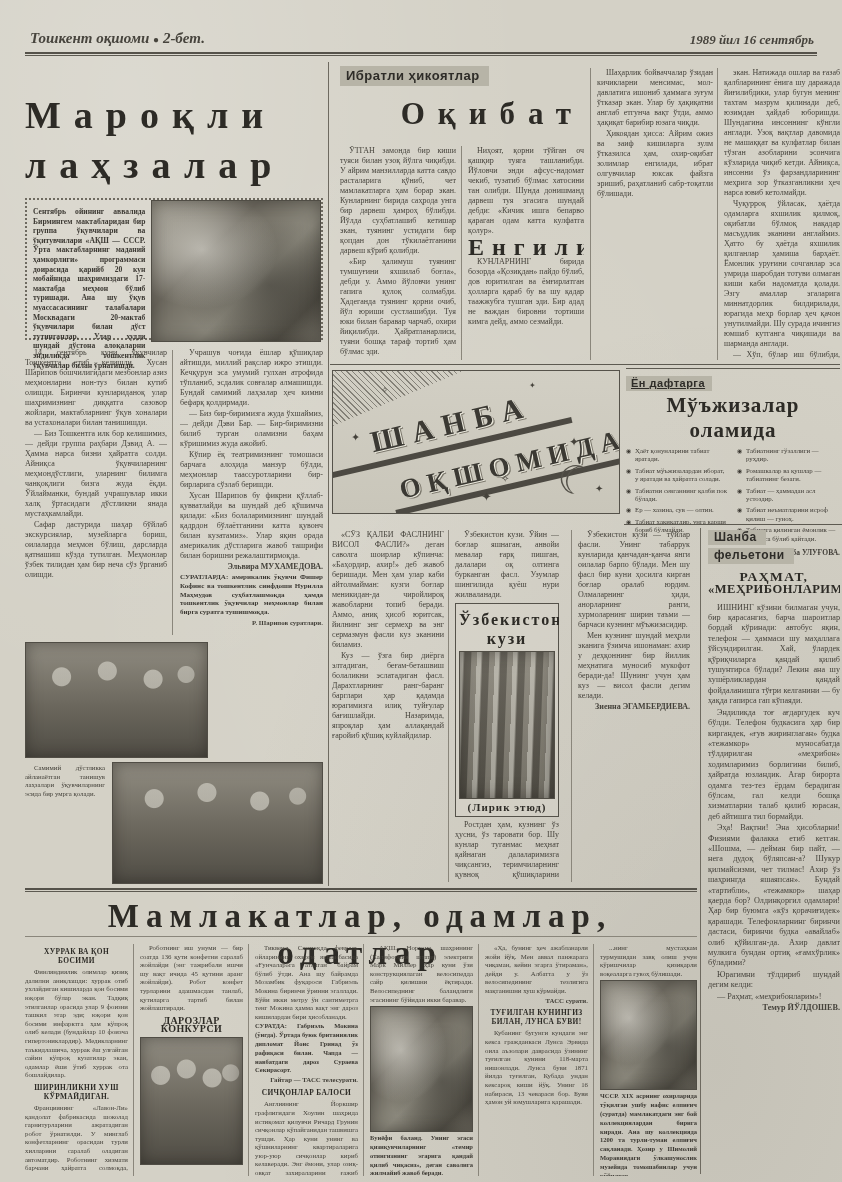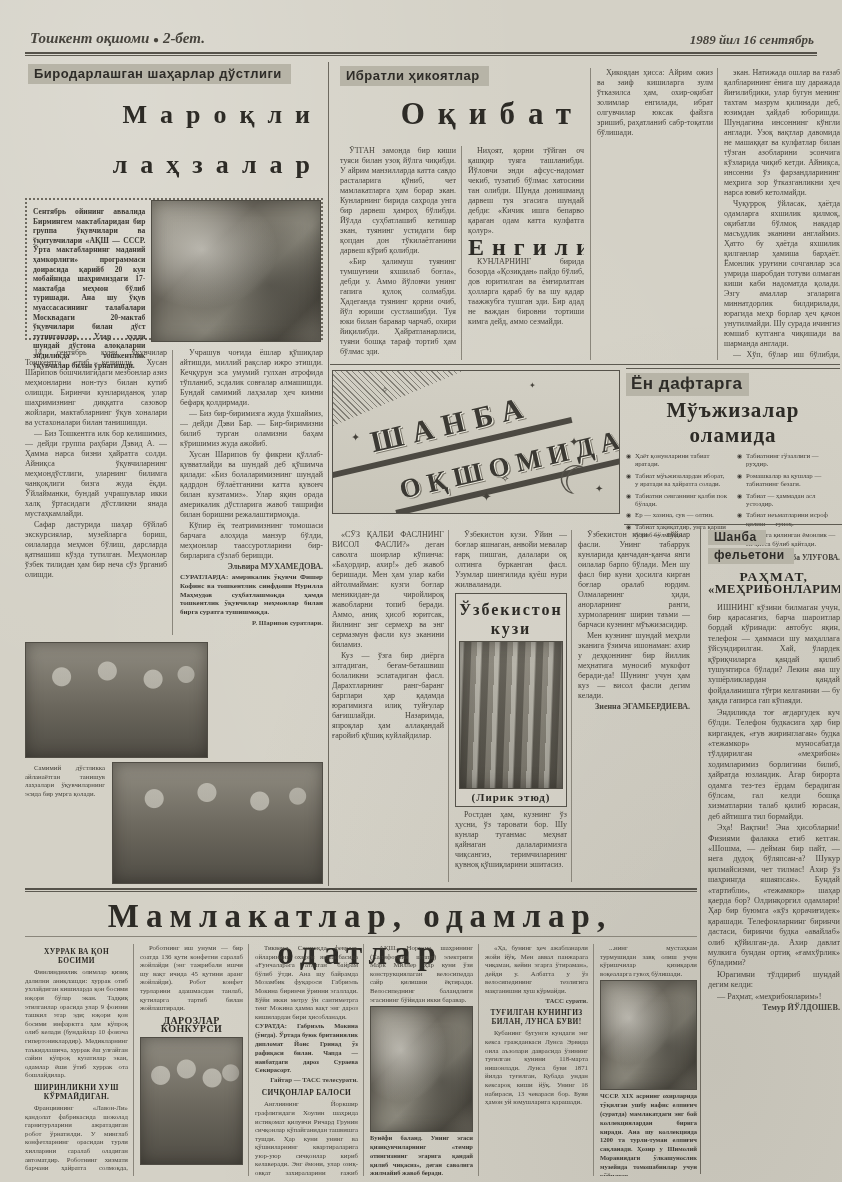--- a/index.html
+++ b/index.html
@@ -14,22 +14,22 @@
   }
   .abs { position:absolute; }
   .rule-h { position:absolute; border-top:1px solid #5d5a51; }
   .rule-h.thick { border-top:2px solid #55524a; }
   .rule-v { position:absolute; border-left:1px solid #8a867b; }
   .kicker { display:inline-block; background:#b7b4a7; color:#2e2c28;
     font-family:"Liberation Sans", sans-serif; font-weight:bold; font-size:13px;
     padding:2px 9px 3px 6px; letter-spacing:.5px; }
   .masthead { font-style:italic; font-weight:bold; font-size:15px; color:#47443d; }
   .masthead-date { font-style:italic; font-weight:bold; font-size:13px; color:#47443d; }
-  .headline-xl { font-weight:bold; color:#2d2b26; text-align:right;
-    font-size:26px; letter-spacing:13px; line-height:50px; }
+  .headline-xl { font-weight:bold; color:#2d2b26; text-align:left;
+    font-size:38px; letter-spacing:13px; line-height:50px; }
   .headline-l { font-weight:bold; color:#2d2b26; text-align:right;
     font-size:31px; letter-spacing:13px; }
   .headline-m { font-weight:bold; color:#2d2b26; text-align:center;
     font-size:24px; letter-spacing:8px; }
   .headline-s { font-weight:bold; color:#2d2b26; text-align:center;
     font-size:21px; letter-spacing:1px; }
   .col { position:absolute; overflow:hidden; text-align:justify;
     font-size:8px; line-height:10px; color:#45423b; }
   .col p { text-indent:9px; margin-bottom:1px; }
   .col-sm { font-size:6.8px; line-height:8.6px; }
@@ -83,44 +83,41 @@
 
   <div class="abs masthead" style="left:30px; top:30px;">
     <span>Тошкент оқшоми</span>
     <span style="font-size:10px;">●</span>
     <span>2-бет.</span>
   </div>
   <div class="abs masthead-date" style="right:28px; top:32px;">1989 йил 16 сентябрь</div>
   <div class="rule-h thick" style="left:25px; top:52px; width:792px;"></div>
   <div class="rule-h" style="left:25px; top:55px; width:792px;"></div>
 
-  <div class="abs" style="left:28px; top:64px;">
-    <span class="kicker">Биродарлашган шаҳарлар дўстлиги</span>
-  </div>
   <div class="abs headline-xl" style="left:25px; top:90px; width:298px;">
     <div>Мароқли</div>
     <div>лаҳзалар</div>
   </div>
 
   <div class="abs lead-box" style="left:25px; top:198px; width:298px; height:142px;">
     <div class="lead-text" style="width:126px;">Сентябрь ойининг аввалида Бирмингем мактабларидан бир группа ўқувчилари ва ўқитувчилари «АҚШ — СССР. Ўрта мактабларнинг маданий ҳамкорлиги» программаси доирасида қарийб 20 кун мобайнида шаҳримиздаги 17-мактабда меҳмон бўлиб туришади. Ана шу ўқув муассасасининг талабалари Москвадаги 20-мактаб ўқувчилари билан дўст тутинганлар. Улар худди шундай дўстона алоқаларни эндиликда тошкентлик ўқувчилар билан ўрнатишди.</div>
     <div class="photo" style="width:172px; height:142px;"></div>
   </div>
 
   <div class="col" style="left:25px; top:348px; width:142px; height:290px;">
     <p>14 сентябрь куни ўқувчилар Тошкентга етиб келишди. Хусан Шарипов бошчилигидаги мезбонлар азиз меҳмонларни нон-туз билан кутиб олишди. Биринчи кунлариданоқ улар шаҳримизнинг диққатга сазовор жойлари, мактабларнинг ўқув хоналари ва устахоналари билан танишишди.</p>
     <p>— Биз Тошкентга илк бор келишимиз, — дейди группа раҳбари Дэвид А. — Ҳамма нарса бизни ҳайратга солди. Айниқса ўқувчиларнинг меҳмондўстлиги, уларнинг билимга чанқоқлиги бизга жуда ёқди. Ўйлайманки, бундай учрашувлар икки халқ ўртасидаги дўстликни янада мустаҳкамлайди.</p>
     <p>Сафар дастурида шаҳар бўйлаб экскурсиялар, музейларга бориш, оилаларда меҳмон бўлиш, дарсларда қатнашиш кўзда тутилган. Меҳмонлар ўзбек тилидан ҳам бир неча сўз ўрганиб олишди.</p>
   </div>
   <div class="rule-v" style="left:172px; top:350px; height:285px;"></div>
   <div class="col" style="left:180px; top:348px; width:143px; height:408px;">
     <p>Учрашув чоғида ёшлар қўшиқлар айтишди, миллий рақслар ижро этишди. Кечқурун эса умумий гулхан атрофида тўпланиб, эсдалик совғалар алмашишди. Бундай самимий лаҳзалар ҳеч кимни бефарқ қолдирмади.</p>
     <p>— Биз бир-биримизга жуда ўхшаймиз, — дейди Дэви Бар. — Бир-биримизни билиб турган оламизни баҳам кўришимиз жуда ажойиб.</p>
+    <p>Кўпир ёқ театримизнинг томошаси барчага алоҳида манзур бўлди, меҳмонлар таассуротларини бир-бирларига сўзлаб беришди.</p>
     <p>Хусан Шарипов бу фикрни қўллаб-қувватлайди ва шундай деб қўшимча қилади: «Биз болаларимизнинг шундай қадрдон бўлаётганини катта қувонч билан кузатамиз». Улар яқин орада америкалик дўстларига жавоб ташрифи билан боришни режалаштирмоқда.</p>
-    <p>Кўпир ёқ театримизнинг томошаси барчага алоҳида манзур бўлди, меҳмонлар таассуротларини бир-бирларига сўзлаб беришди.</p>
     <p class="sig">Эльвира МУХАМЕДОВА.</p>
     <p class="caption" style="text-indent:0;">СУРАТЛАРДА: америкалик ўқувчи Фишер Кофинс ва тошкентлик синфдоши Нурилла Маҳмудов суҳбатлашмоқда ҳамда тошкентлик ўқувчилар меҳмонлар билан бирга суратга тушишмоқда.</p>
     <p class="credit">Р. Шарипов суратлари.</p>
   </div>
 
   <div class="photo crowd abs" style="left:25px; top:642px; width:183px; height:116px;"></div>
   <div class="col col-sm" style="left:25px; top:764px; width:80px; height:118px;">
     <p>Самимий дўстликка айланаётган танишув лаҳзалари ўқувчиларнинг эсида бир умрга қолади.</p>
   </div>
   <div class="photo crowd abs" style="left:112px; top:762px; width:211px; height:122px;"></div>
@@ -137,20 +134,21 @@
     <p>«Бир ҳалимуш туянинг тумшуғини яхшилаб боғла», дебди у. Аммо йўловчи унинг гапига қулоқ солмабди. Ҳадеганда туянинг қорни очиб, йўл юриши сустлашибди. Туя юки билан баравар чарчаб, охири йиқилибди. Ҳайратланарлиси, туяни бошқа тараф тортиб ҳам бўлмас эди.</p>
   </div>
   <div class="rule-v" style="left:461px; top:146px; height:214px;"></div>
   <div class="col" style="left:468px; top:146px; width:116px; height:214px;">
     <p>Ниҳоят, қорни тўйган оч қашқир туяга ташланибди. Йўловчи энди афсус-надомат чекиб, тузатиб бўлмас хатосини тан олибди. Шунда донишманд дарвеш туя эгасига шундай дебди: «Кичик ишга бепарво қараган одам катта кулфатга қолур».</p>
     <div class="headline-m" style="margin:6px 0 5px;">Енгилиш</div>
     <p>КУНЛАРНИНГ бирида бозорда «Қозиқдан» пайдо бўлиб, дов юритилган ва ёмғирлатган ҳолларга қараб бу ва шу қадар таажжубга тушган эди. Бир адад не важдан бировни тортиши кимга дейд, аммо сезмайди.</p>
   </div>
   <div class="rule-v" style="left:590px; top:68px; height:292px;"></div>
   <div class="col" style="left:597px; top:68px; width:116px; height:292px;">
+    <p>Шаҳарлик бойваччалар ўзидан кичикларни менсимас, мол-давлатига ишониб ҳаммага зуғум ўтказар экан. Улар бу ҳақиқатни англаб етгунча вақт ўтди, аммо ҳақиқат барибир юзага чиқди.</p>
     <p>Ҳикоядан ҳисса: Айрим ожиз ва заиф кишиларга зулм ўтказилса ҳам, охир-оқибат золимлар енгилади, ибрат олгувчилар юксак файзга эришиб, раҳатланиб сабр-тоқатли бўлишади.</p>
   </div>
   <div class="rule-v" style="left:717px; top:68px; height:292px;"></div>
   <div class="col" style="left:724px; top:68px; width:116px; height:292px;">
     <p>экан. Натижада ошлар ва ғазаб қалбларининг ёнига шу даражада йиғилибдики, улар бугун менинг тахтам мазрум қилинади деб, юзимдан ҳайдаб юборишди. Шундагина инсоннинг кўнгли англади. Узоқ вақтлар давомида не машаққат ва кулфатлар билан тўзган азобларини эсончига кўзларида чиқиб кетди. Айниқса, инсонни ўз фарзандларининг меҳрига зор ўтказганликни ҳеч нарса ювиб кетолмайди.</p>
     <p>Чуқурроқ ўйласак, ҳаётда одамларга яхшилик қилмоқ, оқибатли бўлмоқ нақадар масъудлик эканини англаймиз. Ҳатто бу ҳаётда яхшилик қилганлар ҳамиша барҳаёт. Ёмонлик уруғини сочганлар эса умрида шаробдан тотуви олмаган киши каби надоматда қолади. Эзгу амаллар эгаларига миннатдорлик билдирилади, юрагида меҳр борлар ҳеч қачон унутилмайди. Шу сурада ичингиз юмшаб кутганга чиқишади ва шарманда англади.</p>
     <p>— Хўп, бўлар иш бўлибди, энди ўзингиз ҳам бировларни огоҳ қилиб юринг, — дедим қўшимча.</p>
 
   </div>
 
@@ -167,21 +165,21 @@
     <span class="star" style="left:196px; top:10px; font-size:8px;"></span>
     <span class="star" style="left:236px; top:64px; font-size:12px;"></span>
     <span class="star open" style="left:168px; top:102px; font-size:10px;"></span>
     <span class="star" style="left:148px; top:118px; font-size:13px;"></span>
     <span class="star" style="left:262px; top:112px; font-size:10px;"></span>
     <span class="moon" style="left:224px; top:86px;"></span>
   </div>
 
   <div class="abs" style="left:626px; top:368px; width:214px; height:156px; border-top:1px solid #5d5a51;">
     <div style="margin:4px 0 2px;">
-      <span class="kicker" style="font-size:17px; padding:1px 7px 2px 5px;">Ён дафтарга</span>
+      <span class="kicker" style="font-size:11px; padding:1px 7px 2px 5px;text-decoration:underline;">Ён дафтарга</span>
     </div>
     <div class="headline-s">Мўъжизалар оламида</div>
     <div style="display:flex; gap:8px; margin-top:4px;">
       <ul class="bullet-list" style="width:103px;">
         <li>Ҳаёт қонунларини табиат яратади.</li>
         <li>Табиат мўъжизалардан иборат, у яратади ва ҳайратга солади.</li>
         <li>Табиатни севганнинг қалби пок бўлади.</li>
         <li>Ер — хазина, сув — олтин.</li>
         <li>Табиат ҳақиқатдир, унга қарши бориб бўлмайди.</li>
       </ul>
@@ -195,21 +193,21 @@
     </div>
     <div class="sig" style="font-size:7.5px; margin-top:2px;">Маҳбуба УЛУҒОВА.</div>
   </div>
   <div class="rule-h" style="left:624px; top:524px; width:218px;"></div>
 
   <div class="col" style="left:332px; top:530px; width:112px; height:352px;">
     <p>«СЎЗ ҚАЛБИ ФАСЛНИНГ ВИСОЛ ФАСЛИ?» деган саволга шоирлар кўпинча: «Баҳордир, ахир!» деб жавоб беришади. Мен ҳам улар каби айтолмайман: кузги боғлар меникидан-да чиройлироқ жавобларни топиб беради. Аммо, аниқ ҳисоб юритсак, йилнинг энг сермеҳр ва энг сермазмун фасли куз эканини биламиз.</p>
     <p>Куз — ўзга бир диёрга элтадиган, беғам-беташвиш болаликни эслатадиган фасл. Дарахтларнинг ранг-баранг барглари ҳар қадамда юрагимизга илиқ туйғулар бағишлайди. Назаримда, япроқлар ҳам аллақандай ғаройиб қўшиқ куйлайдилар.</p>
   </div>
   <div class="rule-v" style="left:448px; top:530px; height:352px;"></div>
-  <div class="col" style="left:455px; top:530px; width:112px; height:352px;">
+  <div class="col" style="left:455px; top:530px; width:104px; height:352px;">
     <p>Ўзбекистон кузи. Ўйин — боғлар яшнаган, анвойи мевалар ғарқ пишган, далалари оқ олтинга бурканган фасл. Узумлар шингилида қуёш нури жилваланади.</p>
     <div style="border:1px solid #55524a; padding:2px 3px 4px; margin:3px 0; background:rgba(215,212,202,.5);">
       <div class="etude-box-head">
         <div>Ўзбекистон</div>
         <div>кузи</div>
       </div>
       <div class="photo trees" style="width:100%; height:148px;"></div>
       <div class="etude-cap">(Лирик этюд)</div>
     </div>
     <p>Ростдан ҳам, кузнинг ўз ҳусни, ўз таровати бор. Шу кунлар туганмас меҳнат қайнаган далаларимизга чиқсангиз, теримчиларнинг қувноқ қўшиқларини эшитасиз.</p>

